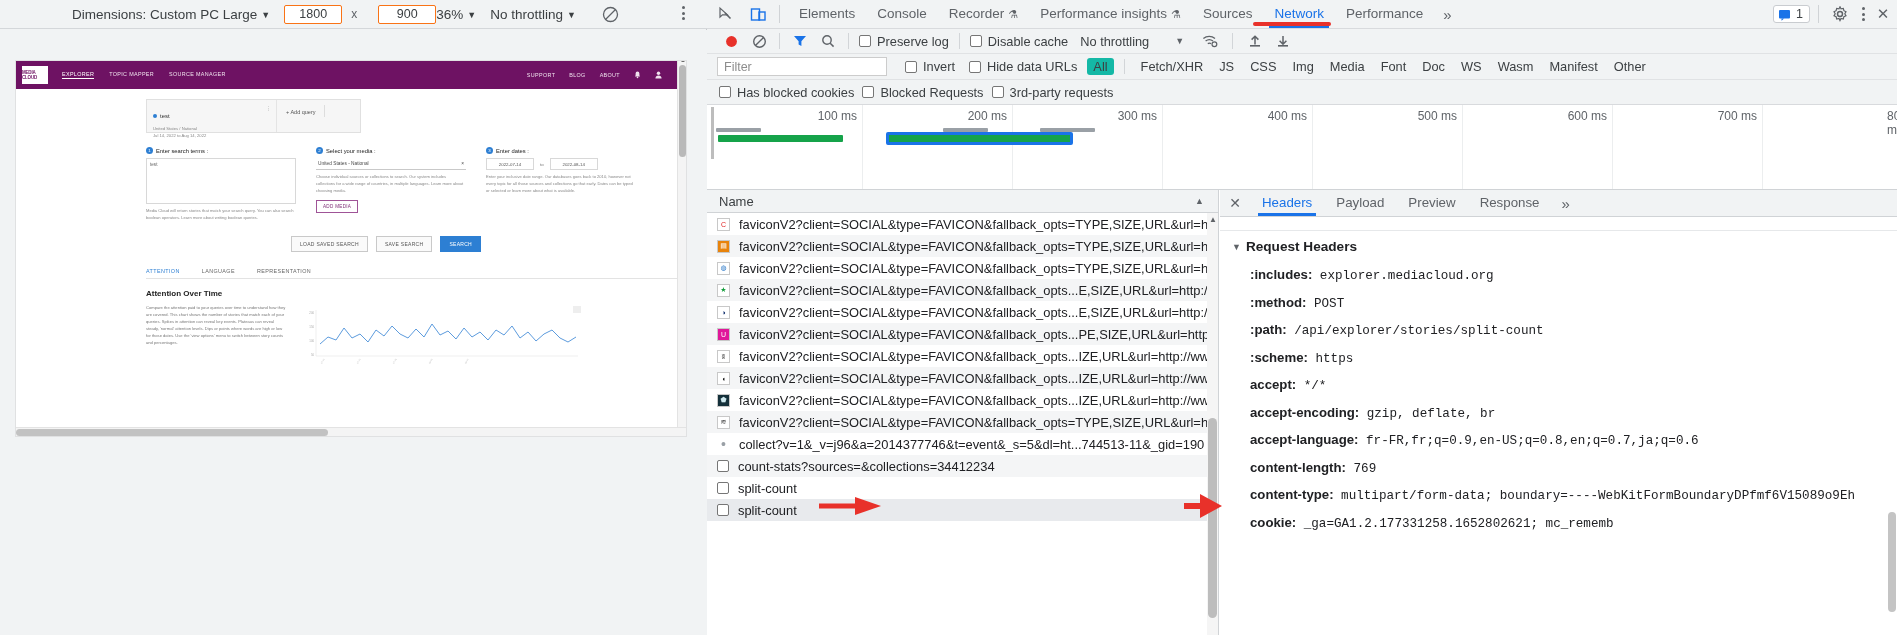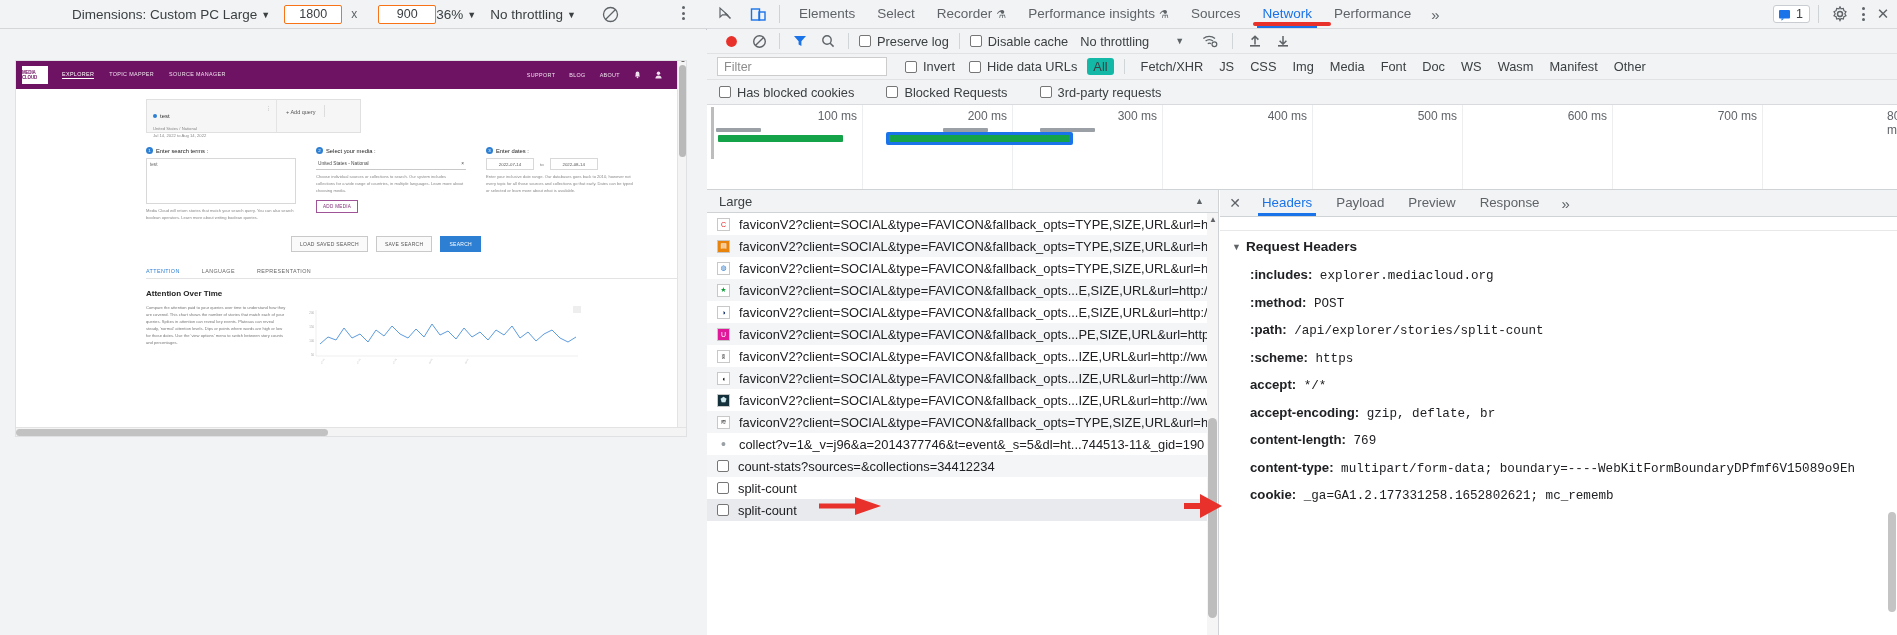--- a/index.html
+++ b/index.html
@@ -186,21 +186,21 @@
     font-size: 12.5px; color:#3c4043; padding: 0 6px; outline:none;
   }
   #filter-input::placeholder { color: #8d8d8d; }
   .type-pill { padding: 1px 6px; border-radius: 3px; margin: 0 2px; cursor:pointer; white-space:nowrap;}
   .type-pill.active { background: #14b8a6; }
   .fb-sep { width:1px;height:15px;background:#d2d5d8; margin: 0 8px;}
 
   
   #filter-bar2 {
     height: 25px; background:#f1f3f4; border-bottom:1px solid #d8dadd;
-    display:flex; align-items:center; padding-left: 12px; gap: 32px;
+    display:flex; align-items:center; padding-left: 12px; gap: 8px;
     font-size: 12.8px; color:#3c4043;
   }
 
   
   #overview {
     height: 85px; background: #ffffff; position: relative;
     border-bottom: 1px solid #d0d3d6; overflow:hidden;
   }
   .ov-ticklabel { position:absolute; top: 4px; font-size: 12px; color:#5f6368; transform: translateX(-100%);}
   .ov-gridline { position:absolute; top:0; bottom:0; width:1px; background:#eceeef; }
@@ -439,21 +439,21 @@
       </div>
       <div class="dt-tool-btn">
         <svg width="17" height="17" viewBox="0 0 17 17">
             <rect x="1.5" y="3" width="8" height="11" fill="none" stroke="#1a73e8" stroke-width="1.4"></rect>
             <rect x="9" y="6" width="6" height="8" fill="none" stroke="#1a73e8" stroke-width="1.4"></rect>
           </svg>
       </div>
       <div class="dt-sep"></div>
 
       <div class="dt-tab"><span>Elements</span></div>
-      <div class="dt-tab"><span>Select</span></div>
+      <div class="dt-tab"><span>Console</span></div>
       <div class="dt-tab"><span>Recorder</span><span class="flask">⚗</span></div>
       <div class="dt-tab"><span>Performance insights</span><span class="flask">⚗</span></div>
       <div class="dt-tab"><span>Sources</span></div>
       <div class="dt-tab active"><span>Network</span></div>
       <div class="dt-tab"><span>Performance</span></div>
       <div class="dt-more">»</div>
 
       <div class="dt-right">
         <div class="dt-msgbadge">
           <svg width="13" height="13" viewBox="0 0 13 13">
@@ -605,21 +605,21 @@
       <div class="ov-bar ov-grey" style="left:9px; top:23px; width:45px;"></div>
       <div class="ov-bar ov-green" style="left:11px; top:30px; width:125px;"></div>
       <div class="ov-bar ov-green" style="left:181px; top:30px; width:185px;"></div>
       <div class="ov-sel" style="left:179px; top:27px; width:187px; height:13px;"></div>
       <div class="ov-bar ov-grey" style="left:236px; top:23px; width:45px;"></div>
       <div class="ov-bar ov-grey" style="left:333px; top:23px; width:55px;"></div>
     </div>
 
     <div id="reqpane">
       <div id="reqhead">
-        <span>Large</span>
+        <span>Name</span>
         <span class="sortarrow">▲</span>
       </div>
       <div id="reqrows">
           <div class="req-row">
             <span class="req-ico" style="background: rgb(255, 255, 255); color: rgb(224, 32, 32);">C</span>
             <span class="req-name">faviconV2?client=SOCIAL&amp;type=FAVICON&amp;fallback_opts=TYPE,SIZE,URL&amp;url=http:;</span>
           </div>
           <div class="req-row">
             <span class="req-ico" style="background: rgb(232, 131, 12); color: rgb(255, 255, 255);">▤</span>
             <span class="req-name">faviconV2?client=SOCIAL&amp;type=FAVICON&amp;fallback_opts=TYPE,SIZE,URL&amp;url=http:;</span>
@@ -694,20 +694,21 @@
           <span class="tri">▼</span>
           <span>Request Headers</span>
         </div>
         <div id="hdr-list">
             <div class="hdr-row"><span class="hdr-k">:includes:</span><span class="hdr-v"> explorer.mediacloud.org</span></div>
             <div class="hdr-row"><span class="hdr-k">:method:</span><span class="hdr-v"> POST</span></div>
             <div class="hdr-row"><span class="hdr-k">:path:</span><span class="hdr-v"> /api/explorer/stories/split-count</span></div>
             <div class="hdr-row"><span class="hdr-k">:scheme:</span><span class="hdr-v"> https</span></div>
             <div class="hdr-row"><span class="hdr-k">accept:</span><span class="hdr-v"> */*</span></div>
             <div class="hdr-row"><span class="hdr-k">accept-encoding:</span><span class="hdr-v"> gzip, deflate, br</span></div>
+            <div class="hdr-row"><span class="hdr-k">accept-language:</span><span class="hdr-v"> fr-FR,fr;q=0.9,en-US;q=0.8,en;q=0.7,ja;q=0.6</span></div>
             <div class="hdr-row"><span class="hdr-k">content-length:</span><span class="hdr-v"> 769</span></div>
             <div class="hdr-row"><span class="hdr-k">content-type:</span><span class="hdr-v"> multipart/form-data; boundary=----WebKitFormBoundaryDPfmf6V15089o9Eh</span></div>
             <div class="hdr-row"><span class="hdr-k">cookie:</span><span class="hdr-v"> _ga=GA1.2.177331258.1652802621; mc_rememb</span></div>
           </div>
       </div>
       <div id="det-vscroll">
         <div class="thumb" style="top:295px;height:100px"></div>
       </div>
     </div>
 

